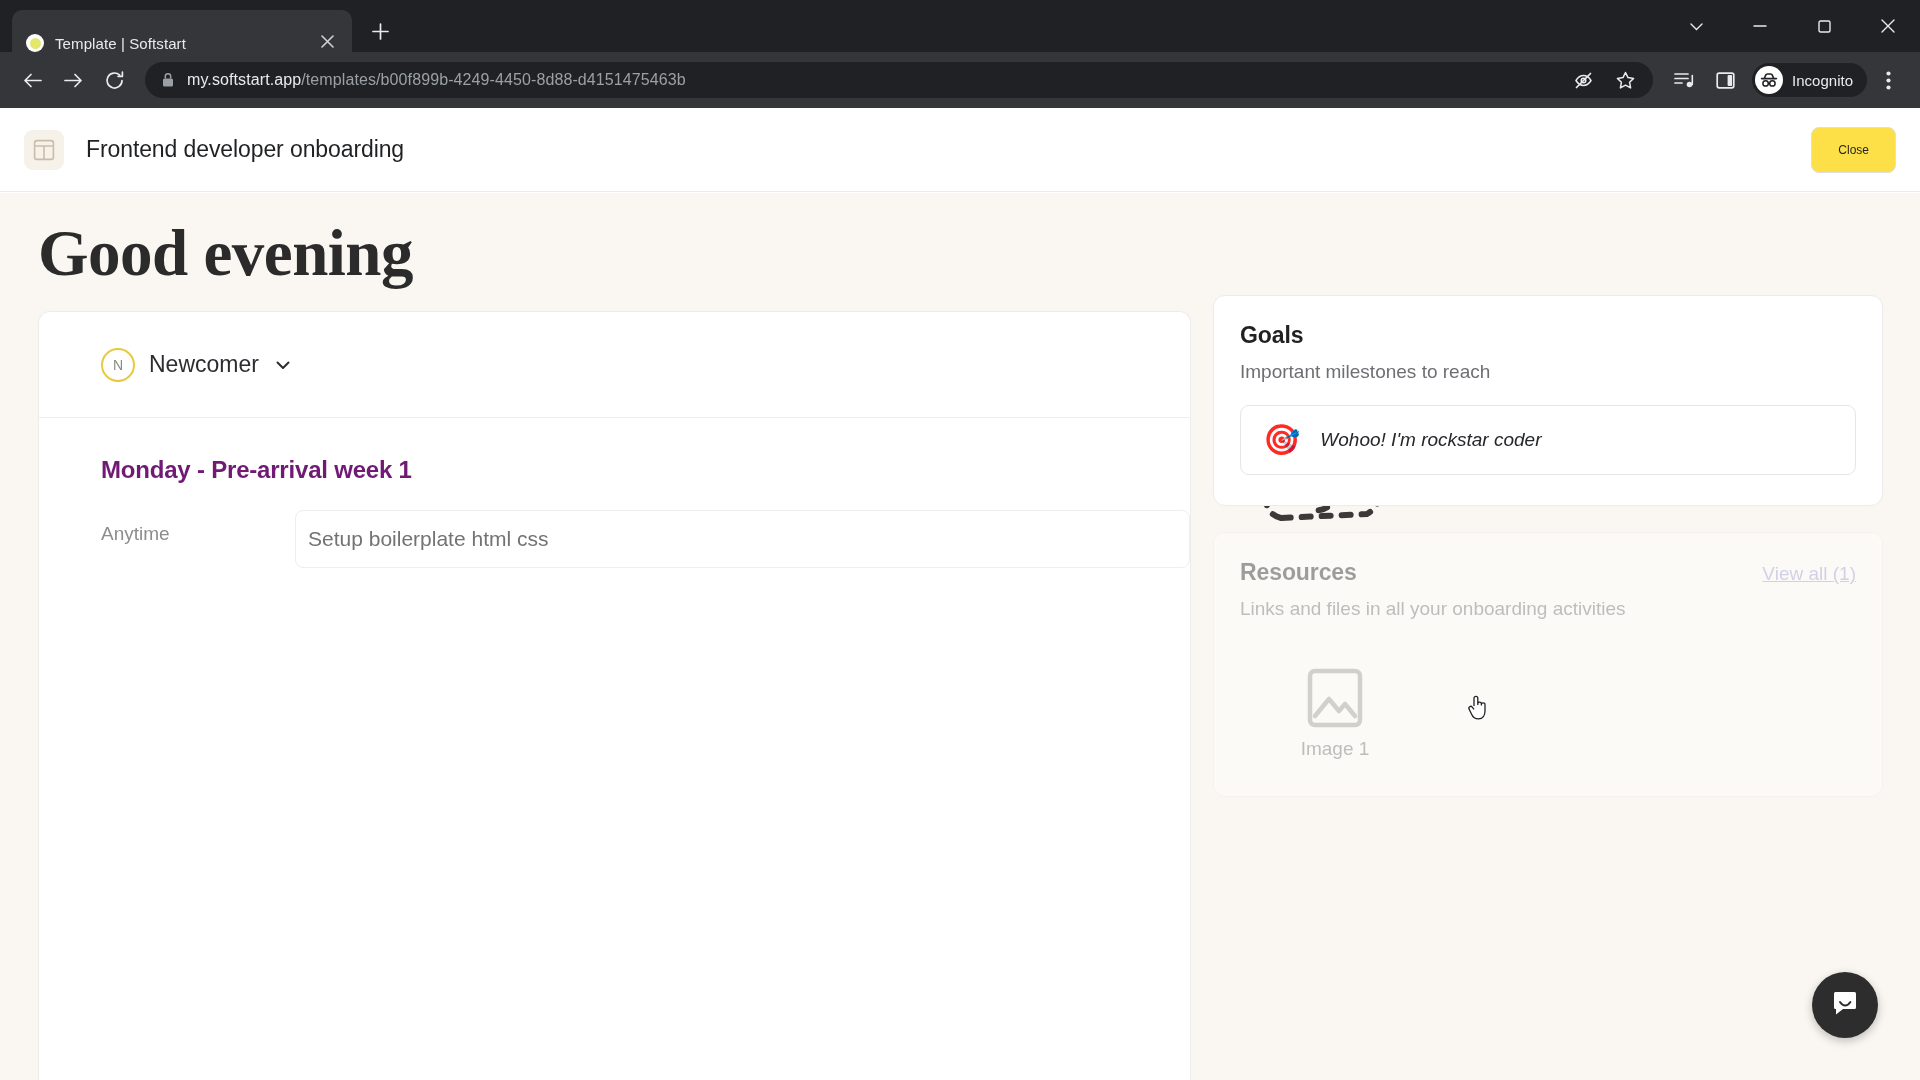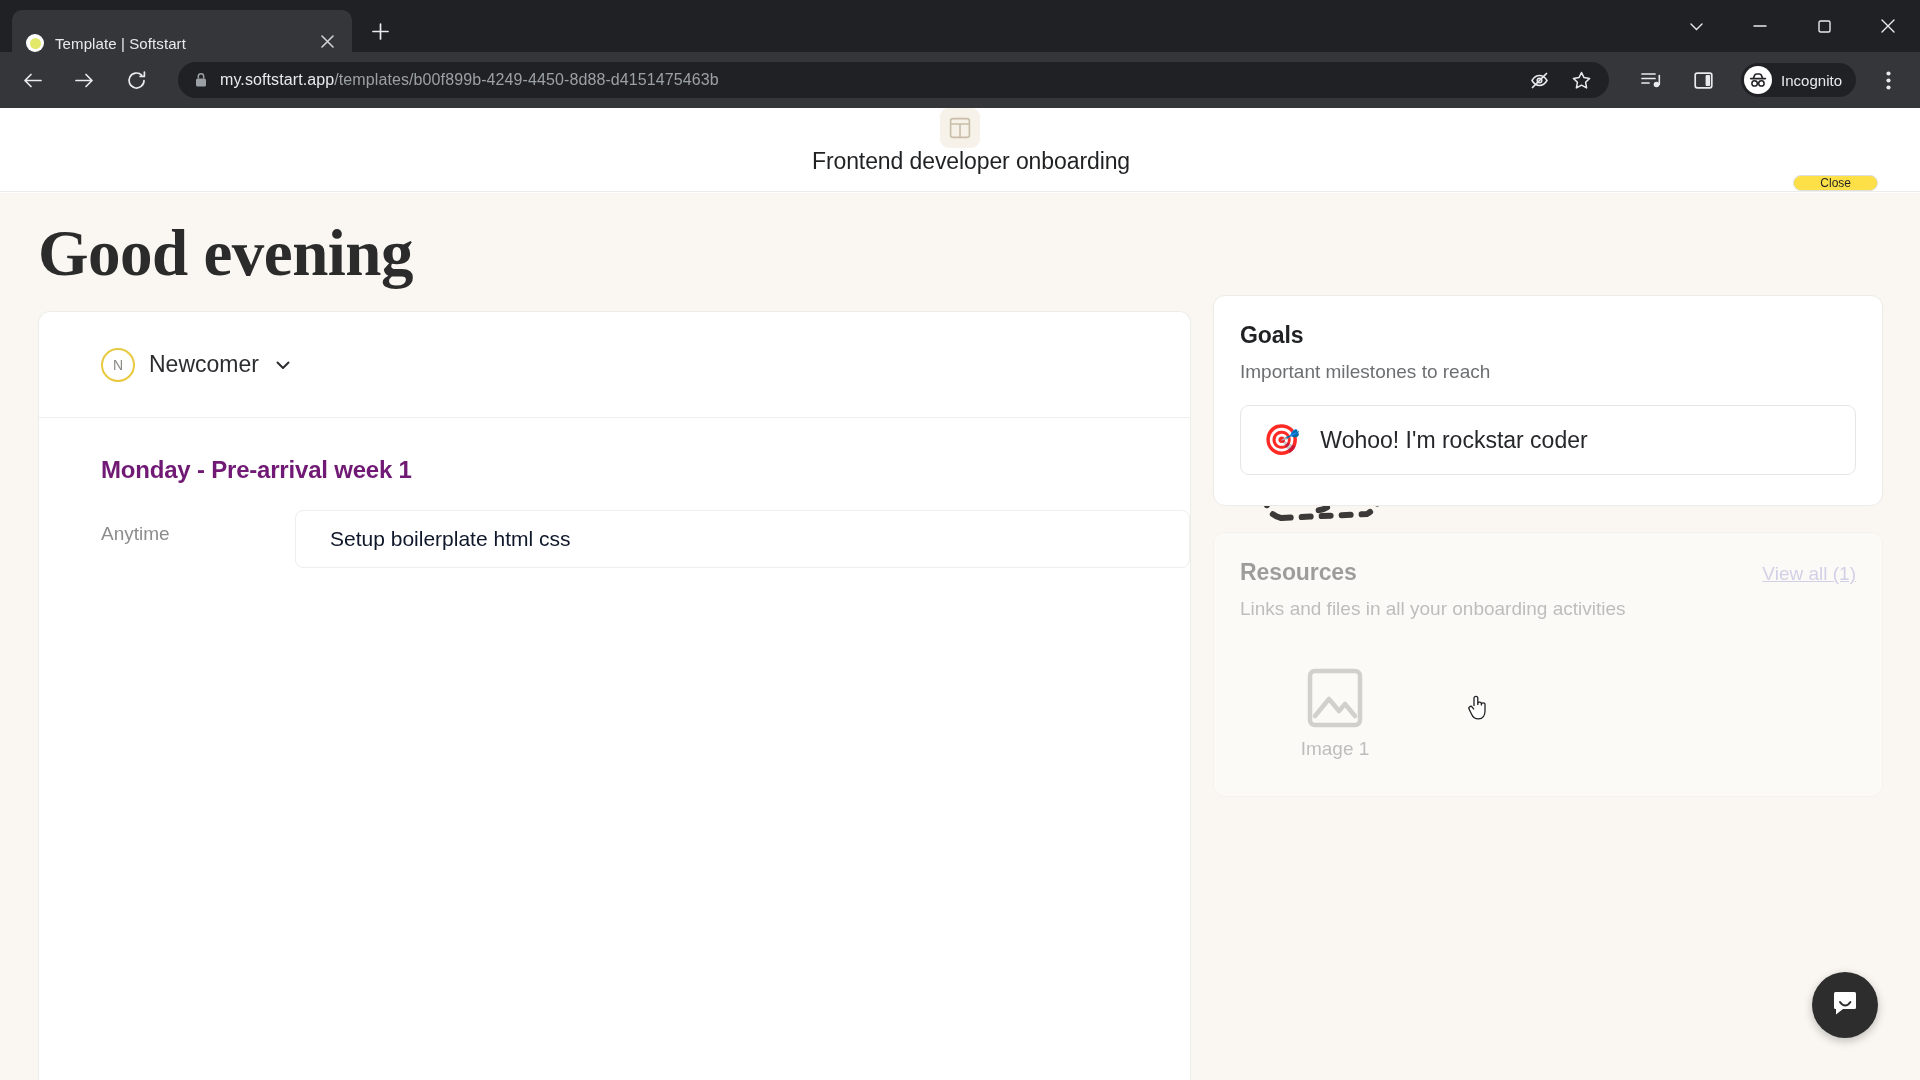--- a/index.html
+++ b/index.html
@@ -50,21 +50,21 @@
     position: absolute; right: 0; top: 0; height: 52px;
     display: flex; align-items: center;
   }
   .win-btn {
     width: 64px; height: 52px; display: flex;
     align-items: center; justify-content: center; color: #e8eaed;
   }
 
   .toolbar {
     height: 56px; background: #35363a;
-    display: flex; align-items: center; padding: 0 12px; gap: 12px;
+    display: flex; align-items: center; padding: 0 12px; gap: 1px;
     flex: none;
   }
   .tb-icon {
     width: 40px; height: 40px; border-radius: 50%;
     display: flex; align-items: center; justify-content: center;
     color: #e8eaed; flex: none;
   }
   .omnibox {
     flex: 1; height: 36px; background: #202124;
     border-radius: 18px; display: flex; align-items: center;
@@ -89,22 +89,22 @@
     flex: none;
   }
   .profile-pill span { color: #e8eaed; font-size: 15px; white-space: nowrap; }
 
   
   .viewport { flex: 1; background: #ffffff; position: relative; overflow: hidden; }
 
   .app-header {
     height: 84px; background: #ffffff;
     border-bottom: 1px solid #ececea;
-    display: flex; align-items: center; padding: 0 42px;
-    position: relative; z-index: 5; flex-direction: column;
+    display: flex; align-items: center; padding: 0 24px;
+    position: relative; z-index: 5;
   }
   .app-logo {
     width: 40px; height: 40px; border-radius: 9px;
     background: #f6f1e9; display: flex; align-items: center; justify-content: center;
     flex: none;
   }
   .app-title {
     font-size: 23px; color: #1f2123; font-weight: 500;
     margin-left: 22px; letter-spacing: -.1px;
   }
@@ -154,22 +154,22 @@
     font-size: 24px; font-weight: 600; color: #701a75;
     padding: 38px 0 0 62px; letter-spacing: -.2px;
   }
   .task-row { display: flex; align-items: flex-start; padding: 26px 0 0 62px; gap: 32px; }
   .task-when {
     width: 162px; font-size: 19px; color: #8d8d8d; padding-top: 13px; flex: none;
   }
   .task-card {
     width: 942px; min-height: 58px; background: #fff;
     border: 1px solid #eeeeec; border-radius: 8px;
-    display: flex; align-items: center; padding: 0 34px;
-    font-size: 21px; color: #0f172a;
+    display: flex; align-items: center; padding: 0 12px;
+    font-size: 21px; color: #737373;
   }
 
   
   .side { position: absolute; left: 1213px; top: 102px; width: 670px; }
   .panel {
     background: #ffffff; border: 1px solid #ececea;
     border-radius: 12px; padding: 26px 26px 30px;
     margin-bottom: 26px;
   }
   .panel-head { display: flex; align-items: baseline; }
@@ -180,21 +180,21 @@
   }
   .panel-sub { font-size: 19px; color: #6d6f72; margin-top: 12px; }
 
   .goal-card {
     margin-top: 22px; min-height: 70px;
     border: 1px solid #e6e6e4; border-radius: 9px;
     display: flex; align-items: center; gap: 20px;
     padding: 0 22px; background: #fff;
   }
   .goal-emoji { font-size: 30px; line-height: 1; flex: none; }
-  .goal-text { font-size: 23px; color: #25272a; }
+  .goal-text { font-size: 19px; color: #25272a; font-style: italic; }
 
   .resources-panel { opacity: .42; }
   .res-grid { margin-top: 22px; display: flex; gap: 10px; }
   .res-item {
     width: 190px; display: flex; flex-direction: column;
     align-items: center; gap: 10px; padding: 26px 0 6px;
   }
   .res-thumb { color: #9b9b9b; display: flex; }
   .res-label { font-size: 19px; color: #6d6f72; }
 

